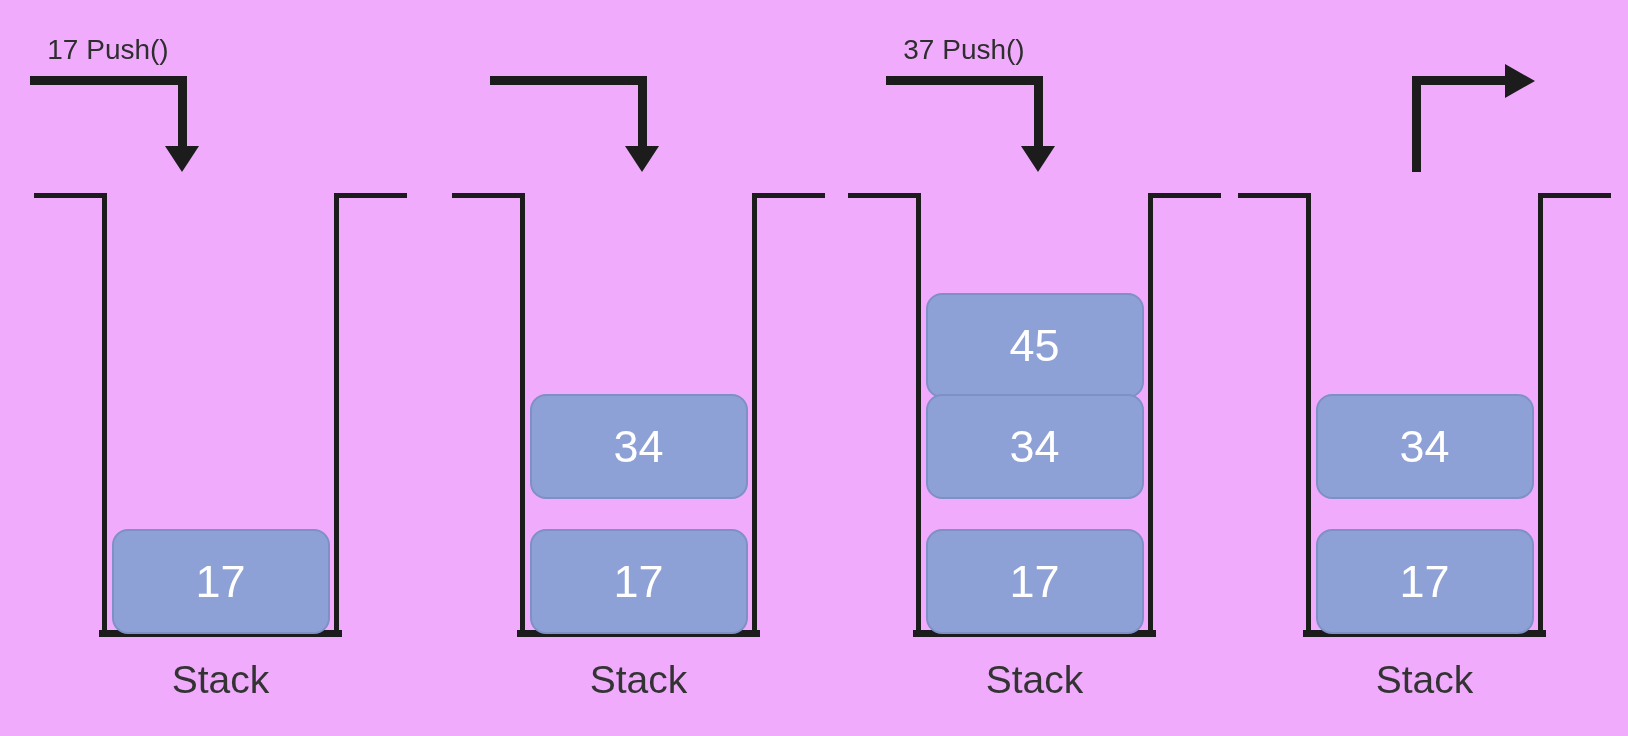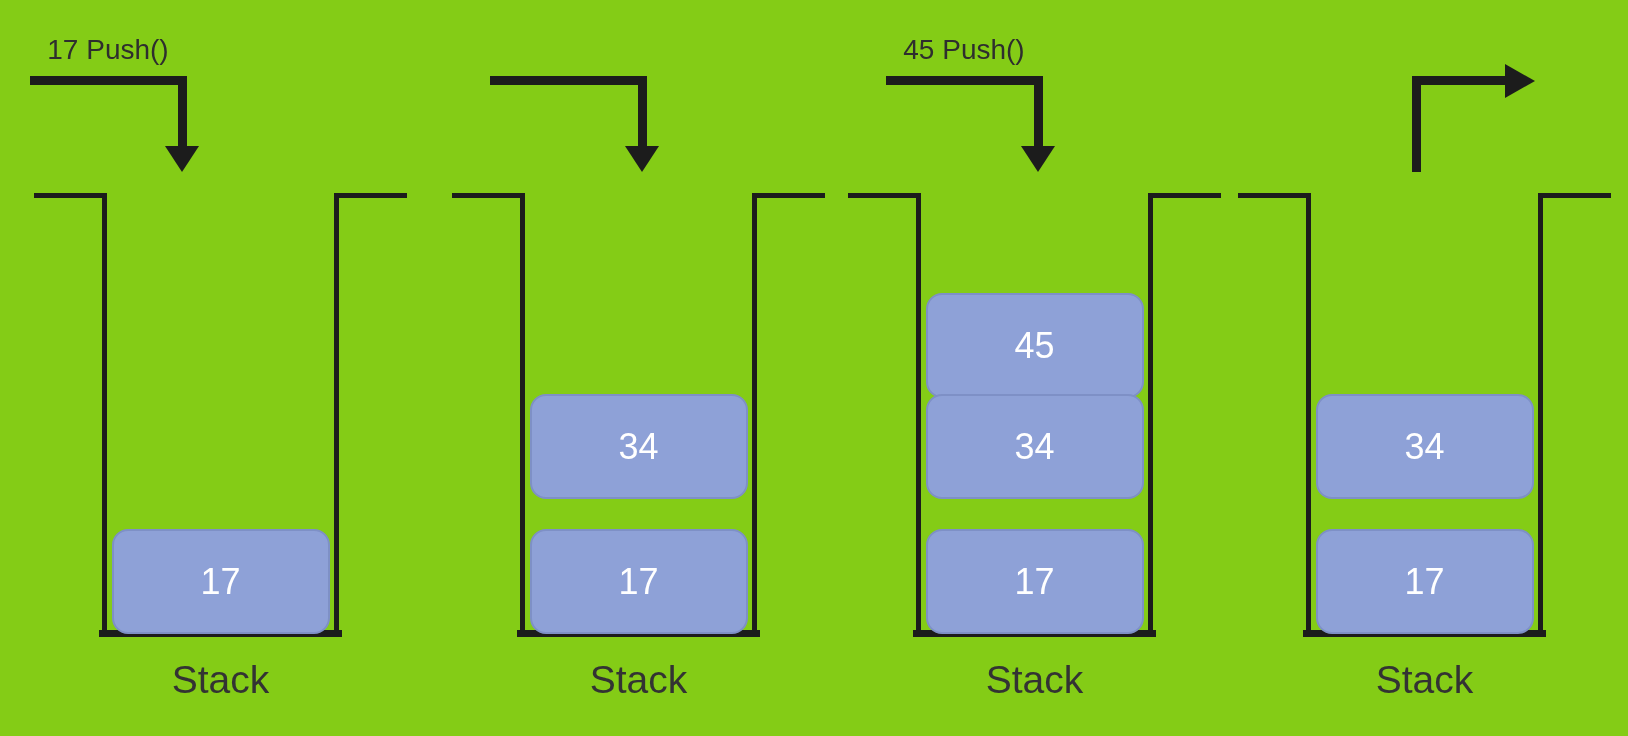--- a/index.html
+++ b/index.html
@@ -5,21 +5,21 @@
   html, body {
     margin: 0;
     padding: 0;
     background: #ffffff;
     font-family: "Liberation Sans", "DejaVu Sans", sans-serif;
   }
   .canvas {
     position: relative;
     width: 1628px;
     height: 736px;
-    background: #84cc16;
+    background: #f0abfc;
     overflow: hidden;
   }
   .panel { position: absolute; inset: 0; }
   .panel1 { --cx: 220px;  --aoff: -42px; }
   .panel2 { --cx: 638px;  --aoff: 0px; }
   .panel3 { --cx: 1034px; --aoff: 0px; }
   .panel4 { --cx: 1424px; --aoff: 0px; }
 
   
   .op-text {
@@ -99,21 +99,21 @@
     transform: translateX(-50%);
     width: 218px;
     height: 105px;
     box-sizing: border-box;
     background: #8ea1d7;
     border: 2px solid #7e90c6;
     border-radius: 16px;
     display: flex;
     align-items: center;
     justify-content: center;
-    font-size: 36px;
+    font-size: 45px;
     color: #ffffff;
   }
   .slot0 { bottom: 3px; }
   .slot1 { bottom: 138px; }
   .slot2 { bottom: 239px; }
 
   
   .stack-caption {
     position: absolute;
     left: calc(var(--cx) - 118px);
@@ -155,21 +155,21 @@
       <div class="wall-l"></div>
       <div class="wall-r"></div>
       <div class="base"></div>
       <div class="block slot1">34</div>
       <div class="block slot0">17</div>
     </div>
     <div class="stack-caption">Stack</div>
   </div>
 
   <div class="panel panel3 push">
-    <div class="op-text">45 Push()</div>
+    <div class="op-text">37 Push()</div>
     <div class="pbar"></div>
     <div class="pvert"></div>
     <div class="phead-down"></div>
     <div class="bucket">
       <div class="flange-l"></div>
       <div class="flange-r"></div>
       <div class="wall-l"></div>
       <div class="wall-r"></div>
       <div class="base"></div>
       <div class="block slot2">45</div>

